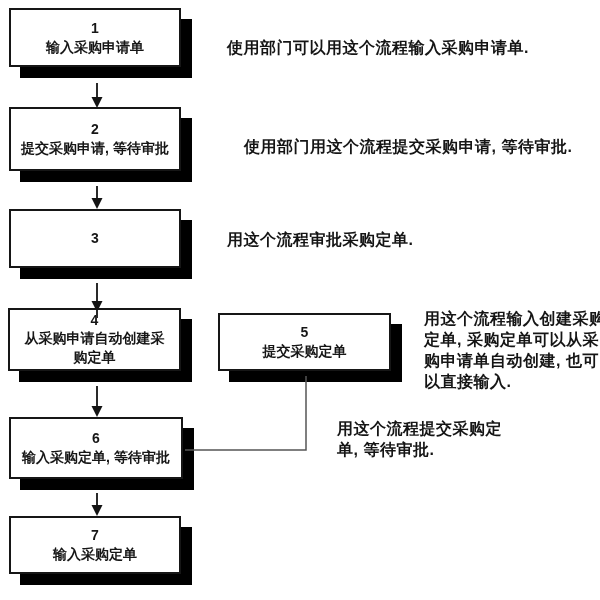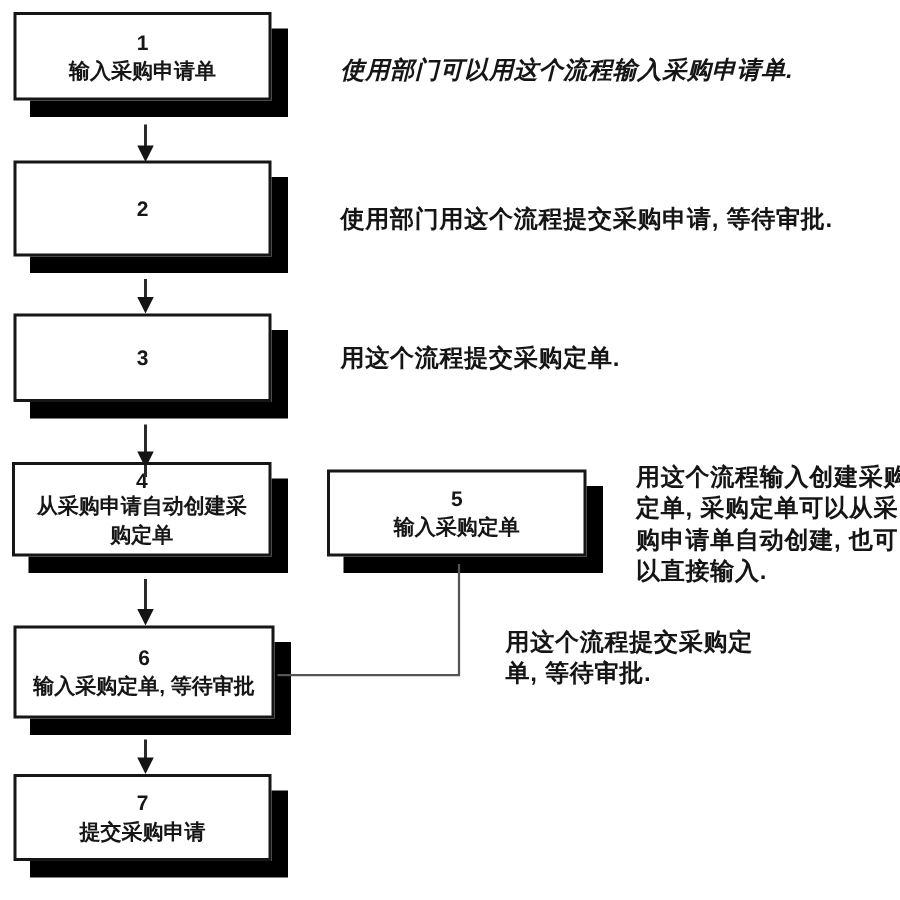--- a/index.html
+++ b/index.html
@@ -29,49 +29,50 @@
 
 <div id="canvas">
 
   <div class="box" style="left:9px;top:8px;width:172px;height:59px;">
     <span class="num">1</span>
     <span class="lbl">输入采购申请单</span>
   </div>
 
   <div class="box" style="left:9px;top:107px;width:172px;height:64px;">
     <span class="num">2</span>
+    <span class="lbl">提交采购申请, 等待审批</span>
   </div>
 
   <div class="box" style="left:9px;top:209px;width:172px;height:59px;">
     <span class="num">3</span>
   </div>
 
   <div class="box" style="left:8px;top:308px;width:173px;height:63px;">
     <span class="num">4</span>
     <span class="lbl" style="width:152px;font-family:Liberation Mono, monospace;">从采购申请自动创建采购定单</span>
   </div>
 
   <div class="box" style="left:218px;top:313px;width:173px;height:58px;">
     <span class="num">5</span>
-    <span class="lbl">输入采购定单</span>
+    <span class="lbl">提交采购定单</span>
   </div>
 
   <div class="box" style="left:9px;top:417px;width:174px;height:62px;">
     <span class="num">6</span>
     <span class="lbl">输入采购定单, 等待审批</span>
   </div>
 
   <div class="box" style="left:9px;top:516px;width:172px;height:58px;">
     <span class="num">7</span>
-    <span class="lbl">提交采购申请</span>
+    <span class="lbl">输入采购定单</span>
   </div>
 
-  <div class="note" style="left:227px;top:37px;font-style:italic;">使用部门可以用这个流程输入采购申请单.</div>
-  <div class="note" style="left:227px;top:136px;text-align:center;">使用部门用这个流程提交采购申请, 等待审批.</div>
-  <div class="note" style="left:227px;top:229px;">用这个流程提交采购定单.</div>
+  <div class="note" style="left:227px;top:37px;">使用部门可以用这个流程输入采购申请单.</div>
+  <div class="note" style="left:244px;top:136px;text-align:center;">使用部门用这个流程提交采购申请, 等待审批.</div>
+  <div class="note" style="left:227px;top:229px;">用这个流程审批采购定单.</div>
   <div class="note wrap" style="left:424px;top:308px;width:182px;">用这个流程输入创建采购定单, 采购定单可以从采购申请单自动创建, 也可以直接输入.</div>
   <div class="note wrap" style="left:337px;top:418px;width:172px;">用这个流程提交采购定单, 等待审批.</div>
 
   <svg class="links" width="600" height="600" viewBox="0 0 600 600">
 
     <g>
       <line x1="97" y1="83" x2="97" y2="99" stroke="#2a2a2a" stroke-width="2"></line>
       <polygon points="91.5,97 102.5,97 97,108" fill="#141414"></polygon>
     </g>
 

